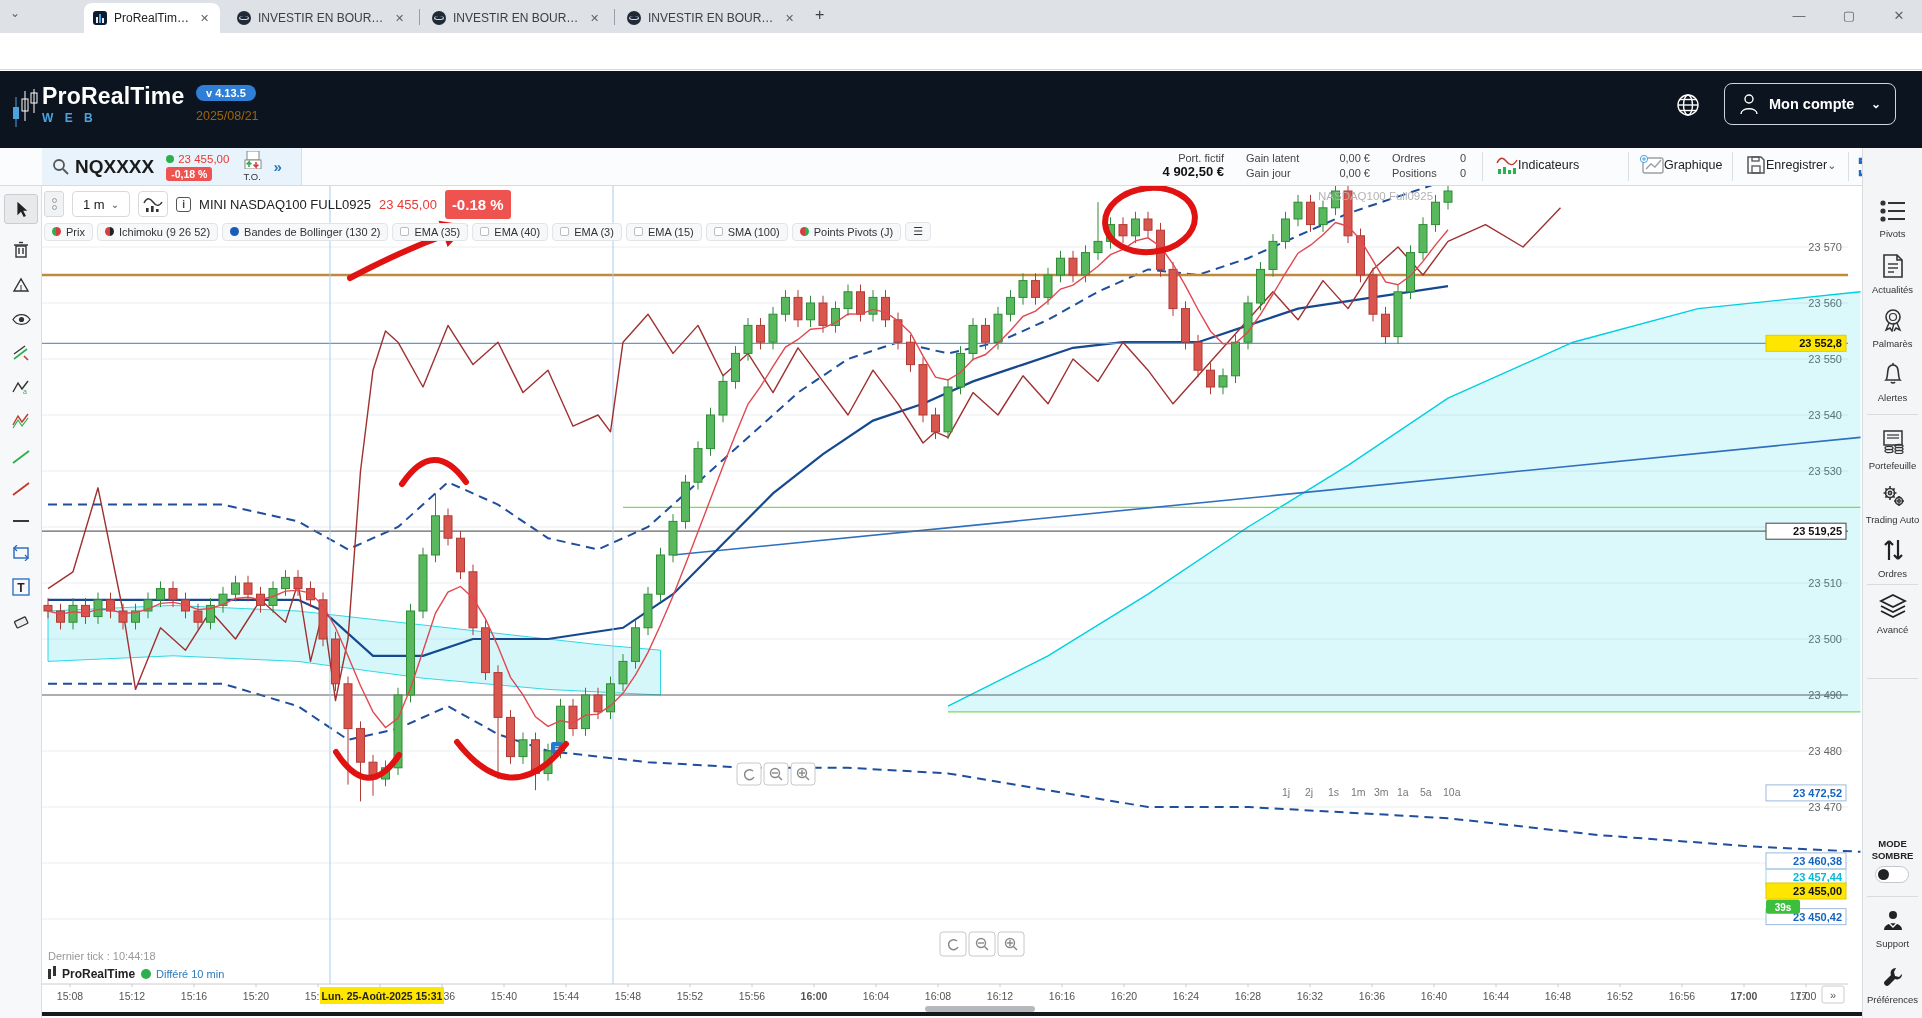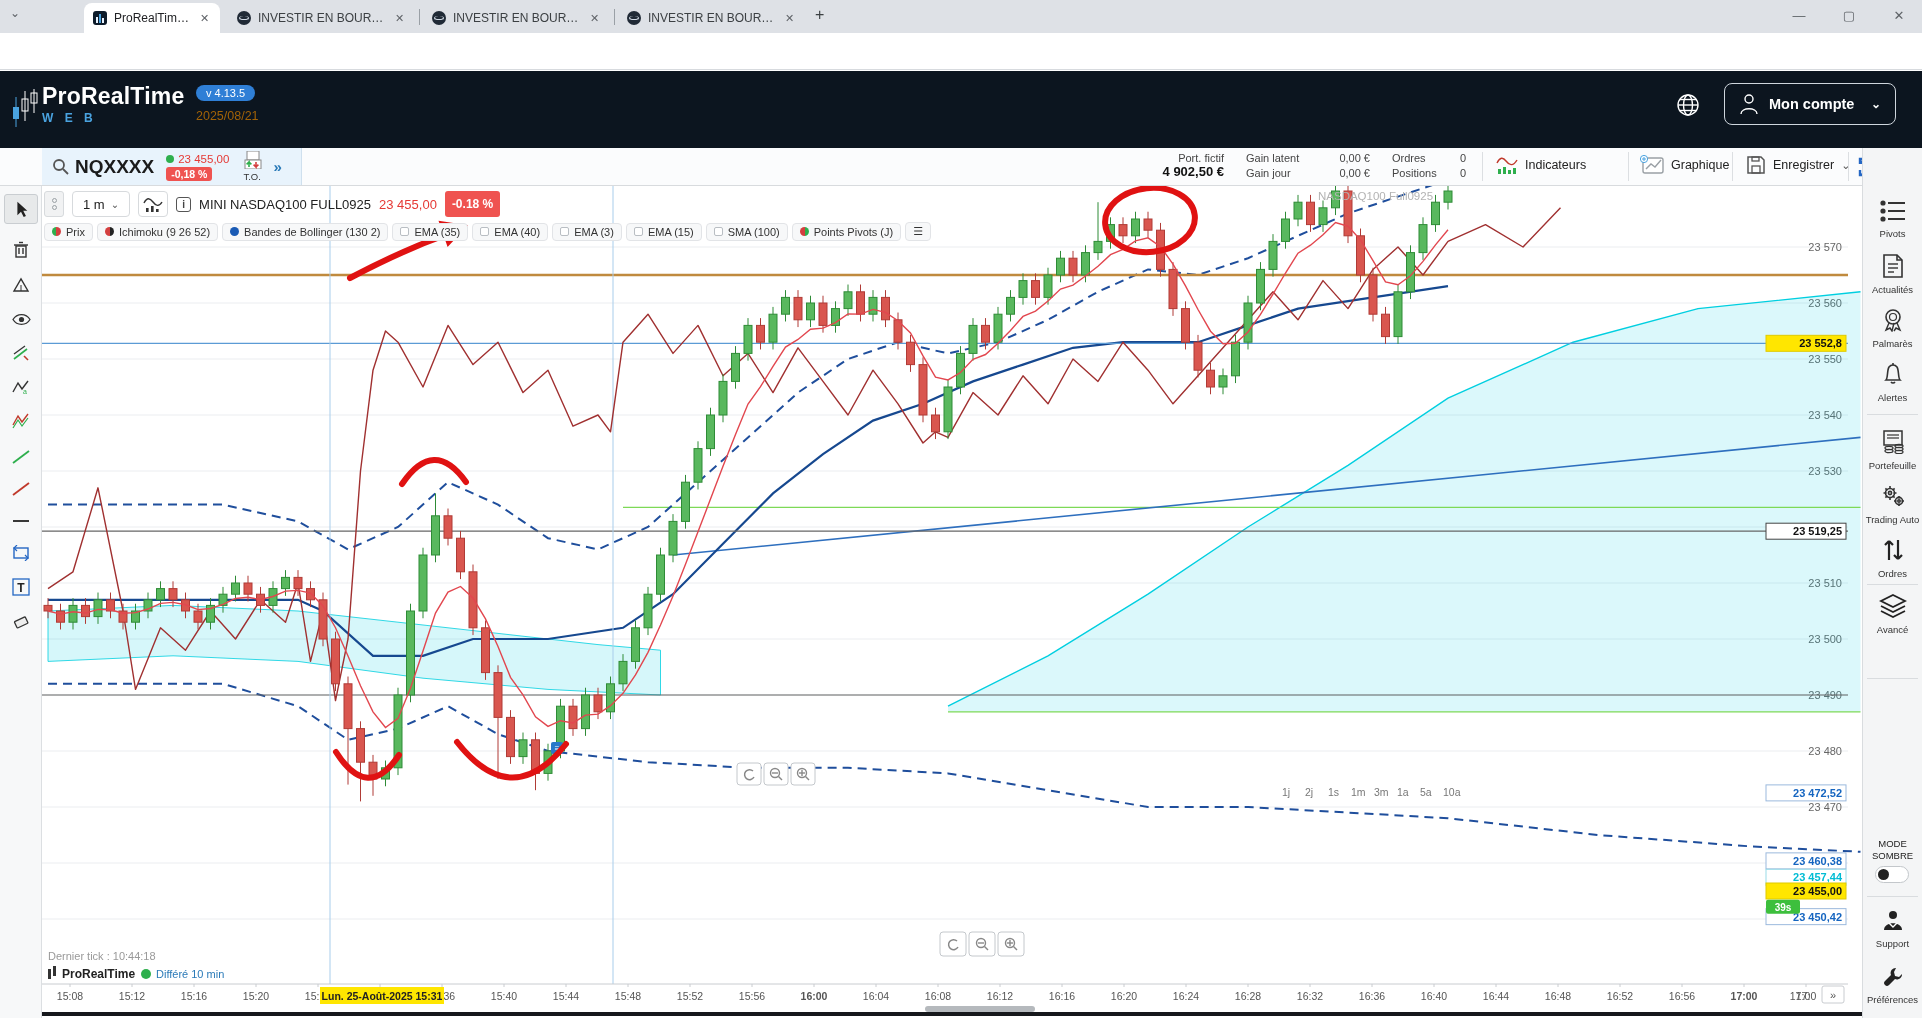--- a/index.html
+++ b/index.html
@@ -20,42 +20,42 @@
 .winctl{position:absolute;top:0;height:32px;width:46px;text-align:center;line-height:32px;color:#5f6368;font-size:13px}
 #urlbar{position:absolute;left:0;top:33px;width:1922px;height:37px;background:#fff;border-bottom:1px solid #d7dade}
 .navic{position:absolute;top:40px;font-size:16px;color:#5f6368}
 #urlpill{position:absolute;left:103px;top:39px;width:1360px;height:26px;background:#f1f3f4;border-radius:13px;display:flex;align-items:center;padding:0 12px;gap:10px;font-size:13px;color:#202124}
 .avatar{position:absolute;left:1846px;top:38px;width:27px;height:27px;border-radius:50%;background:#1d7a3e;color:#fff;font-size:13px;font-weight:bold;text-align:center;line-height:27px}
 
 #apphead{position:absolute;left:0;top:71px;width:1922px;height:77px;background:#0c151f;color:#fff}
 #logo-candles{position:absolute;left:12px;top:18px}
 #brand{position:absolute;left:42px;top:12px;font-size:23px;font-weight:bold;letter-spacing:.2px}
 #brandsub{position:absolute;left:130px;top:40px;font-size:12px;font-weight:bold;letter-spacing:4px;color:#4aa3e0}
-#verpill{position:absolute;left:196px;top:14px;background:#2f7fd6;border-radius:10px;font-size:11px;padding:2px 10px;font-weight:normal}
+#verpill{position:absolute;left:196px;top:14px;background:#2f7fd6;border-radius:10px;font-size:11px;padding:2px 10px;font-weight:bold}
 #hdate{position:absolute;left:196px;top:38px;font-size:12.5px;color:#a16207}
 #globe-btn{position:absolute;left:1676px;top:22px;width:24px;height:24px}
 #account-btn{position:absolute;left:1724px;top:12px;width:172px;height:42px;border:1px solid #cfd6dd;border-radius:8px;display:flex;align-items:center;gap:10px;padding:0 14px;font-size:14.5px;font-weight:bold;color:#fff}
 
 #instrubar{position:absolute;left:0;top:148px;width:1922px;height:38px;background:#fbfcfd;border-bottom:1px solid #d8dbde;font-size:11px;color:#333}
 #symsec{position:absolute;left:42px;top:0;width:260px;height:37px;background:#e8f3fc;border-right:1px solid #cfe0ee;display:flex;align-items:center}
 #symname{font-size:19px;font-weight:bold;color:#1b1b1b;margin-left:6px}
 .redchip{background:#ef5350;color:#fff;font-weight:bold;border-radius:3px;padding:1px 5px;font-size:10.5px}
 .lbl{color:#444}
 .val{font-weight:bold;color:#111}
-.tbtn{display:flex;align-items:center;gap:7px;font-size:12.5px;color:#222}
+.tbtn{display:flex;align-items:center;font-size:12.5px;color:#222}
 .vsep{position:absolute;top:4px;width:1px;height:29px;background:#dcdfe2}
 
 #tools{position:absolute;left:0;top:186px;width:42px;height:832px;background:#f7f8f9;border-right:1px solid #dcdfe2}
 .tool{position:absolute;left:4px;width:34px;height:30px;display:flex;align-items:center;justify-content:center;color:#333}
 .tool.sel{background:#e7e9ea;border:1px solid #c9cdd1;border-radius:3px}
 #sidebar{position:absolute;left:1862px;top:148px;width:60px;height:870px;background:#f4f5f6;border-left:1px solid #d9dcdf}
 .sbitem{position:absolute;left:0;width:59px;text-align:center;color:#333}
 .sbitem .sblbl{font-size:9.5px;margin-top:2px;color:#333}
 .sbsep{position:absolute;left:4px;width:51px;height:1px;background:#d9dcdf}
-#modelbl{position:absolute;left:0;top:690px;width:59px;text-align:center;font-size:9.5px;font-weight:normal;color:#222;line-height:1.25}
+#modelbl{position:absolute;left:0;top:690px;width:59px;text-align:center;font-size:9.5px;font-weight:bold;color:#222;line-height:1.25}
 #modetoggle{position:absolute;left:12px;top:718px;width:34px;height:17px;border:1px solid #c3c7cb;border-radius:9px;background:#fff}
 #modetoggle i{position:absolute;left:2px;top:2px;width:11px;height:11px;border-radius:50%;background:#222;display:block}
 #chartwrap{position:absolute;left:42px;top:186px;width:1820px;height:832px;background:#fff}
 
 #crow1{position:absolute;left:44px;top:190px;height:28px;display:flex;align-items:center;gap:8px;font-size:13px;color:#222}
 .gripbtn{width:20px;height:26px;background:#f1f2f3;border:1px solid #d7dadd;border-radius:3px;display:flex;flex-direction:column;align-items:center;justify-content:center;gap:2px}
 .gripbtn i{width:5px;height:5px;border:1px solid #9aa0a5;border-radius:50%;display:block}
 .tfbtn{height:26px;border:1px solid #d7dadd;border-radius:4px;background:#fff;display:flex;align-items:center;gap:6px;padding:0 10px;font-size:13px}
 .icobtn{width:30px;height:26px;border:1px solid #d7dadd;border-radius:4px;background:#fff;display:flex;align-items:center;justify-content:center}
 .infoic{width:15px;height:15px;border:1px solid #555;border-radius:3px;font-size:10px;line-height:14px;text-align:center;font-weight:bold;color:#444}
@@ -883,21 +883,21 @@
           <g fill="#333">
             <rect x="3" y="12" width="2.6" height="4"></rect>
             <rect x="8" y="10" width="2.6" height="6"></rect>
             <rect x="13" y="13" width="2.6" height="3"></rect>
           </g>
         </svg>
       </span>
   <span class="infoic">i</span>
   <span style="font-weight:500">MINI NASDAQ100 FULL0925</span>
   <span class="px">23 455,00</span>
-  <span class="redchip" style="font-size:12px;padding:6px 7px">-0.18 %</span>
+  <span class="redchip" style="font-size:15px;padding:6px 7px">-0.18 %</span>
 </div>
 <div id="crow2">
       <span class="chip">
         <i class="dot" style="background: linear-gradient(90deg, rgb(46, 175, 77) 50%, rgb(212, 63, 63) 50%);"></i>
         <span>Prix</span>
       </span>
       <span class="chip">
         <i class="dot" style="background: linear-gradient(90deg, rgb(212, 63, 63) 50%, rgb(34, 34, 34) 50%);"></i>
         <span>Ichimoku (9 26 52)</span>
       </span>

